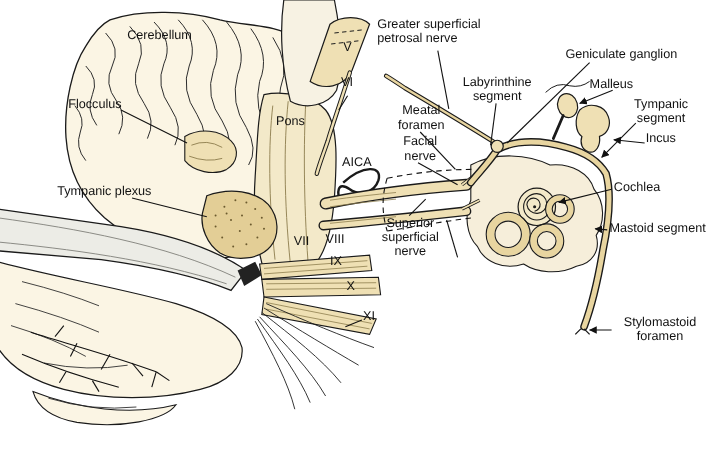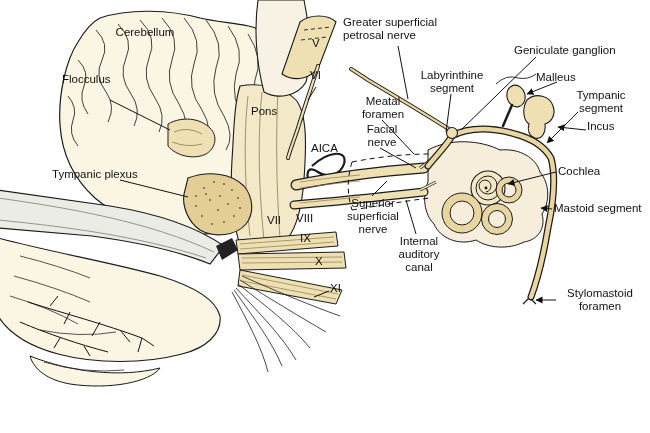--- a/index.html
+++ b/index.html
@@ -236,30 +236,29 @@
   </g>
 </svg>
 
 <div class="lbl" style="left:343px;top:16px;width:112px">Greater superficial petrosal nerve</div>
 <div class="lbl c" style="left:100px;top:26px;width:90px">Cerebellum</div>
 <div class="lbl nowrap" style="left:514px;top:44px">Geniculate ganglion</div>
 <div class="lbl c" style="left:408px;top:69px;width:88px">Labyrinthine segment</div>
 <div class="lbl nowrap" style="left:536px;top:71px">Malleus</div>
 <div class="lbl c" style="left:568px;top:89px;width:66px">Tympanic segment</div>
 <div class="lbl nowrap" style="left:587px;top:120px">Incus</div>
-<div class="lbl nowrap" style="left:62px;top:73px">Flocculus</div>
+<div class="lbl nowrap" style="left:62px;top:89px">Flocculus</div>
 <div class="lbl nowrap" style="left:251px;top:105px">Pons</div>
 <div class="lbl c" style="left:355px;top:95px;width:56px">Meatal foramen</div>
 <div class="lbl c" style="left:357px;top:123px;width:50px">Facial nerve</div>
 <div class="lbl nowrap" style="left:311px;top:142px">AICA</div>
 <div class="lbl nowrap" style="left:558px;top:165px">Cochlea</div>
 <div class="lbl nowrap" style="left:52px;top:168px">Tympanic plexus</div>
 <div class="lbl nowrap" style="left:554px;top:202px">Mastoid segment</div>
 <div class="lbl c" style="left:341px;top:197px;width:64px">Superior superficial nerve</div>
-<div class="lbl c" style="left:390px;top:235px;width:58px">Internal auditory canal</div>
 <div class="lbl c" style="left:558px;top:287px;width:84px">Stylomastoid foramen</div>
 <div class="lbl nowrap" style="left:312px;top:37px">V</div>
 <div class="lbl nowrap" style="left:310px;top:69px">VI</div>
 <div class="lbl nowrap" style="left:267px;top:214px">VII</div>
 <div class="lbl nowrap" style="left:296px;top:212px">VIII</div>
 <div class="lbl nowrap" style="left:300px;top:232px">IX</div>
 <div class="lbl nowrap" style="left:315px;top:255px">X</div>
 <div class="lbl nowrap" style="left:330px;top:282px">XI</div>
 
 </div>

